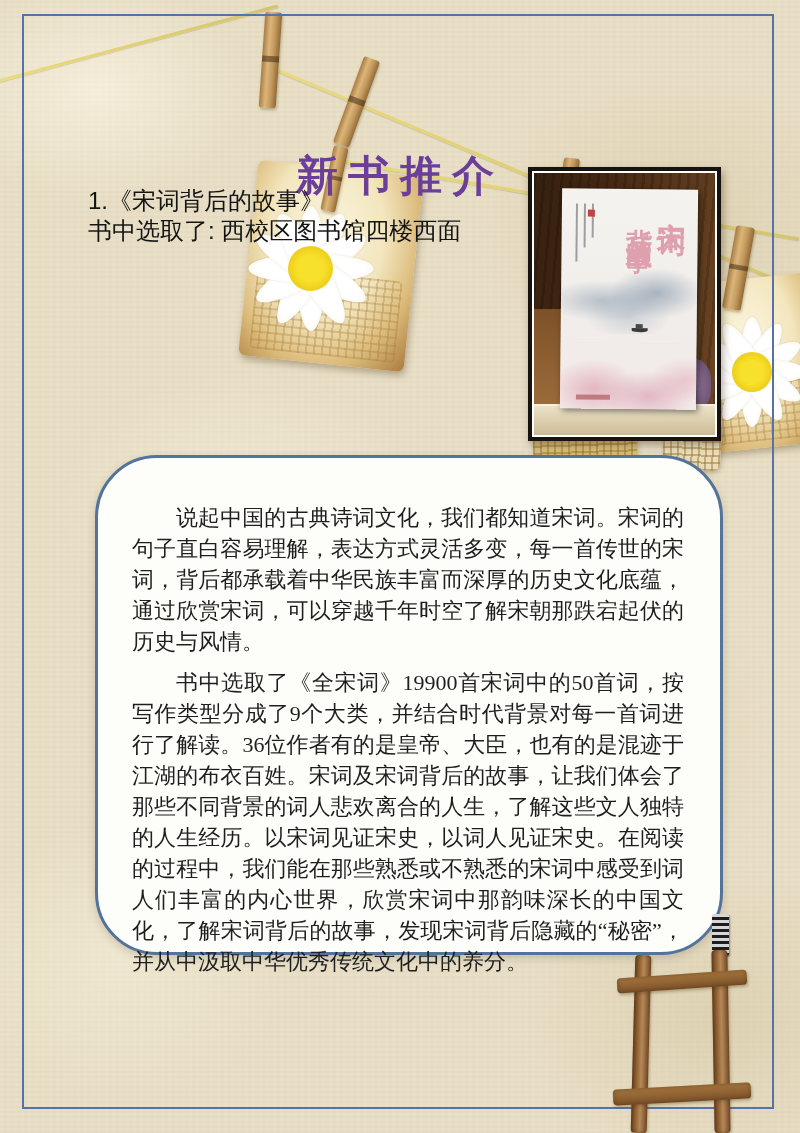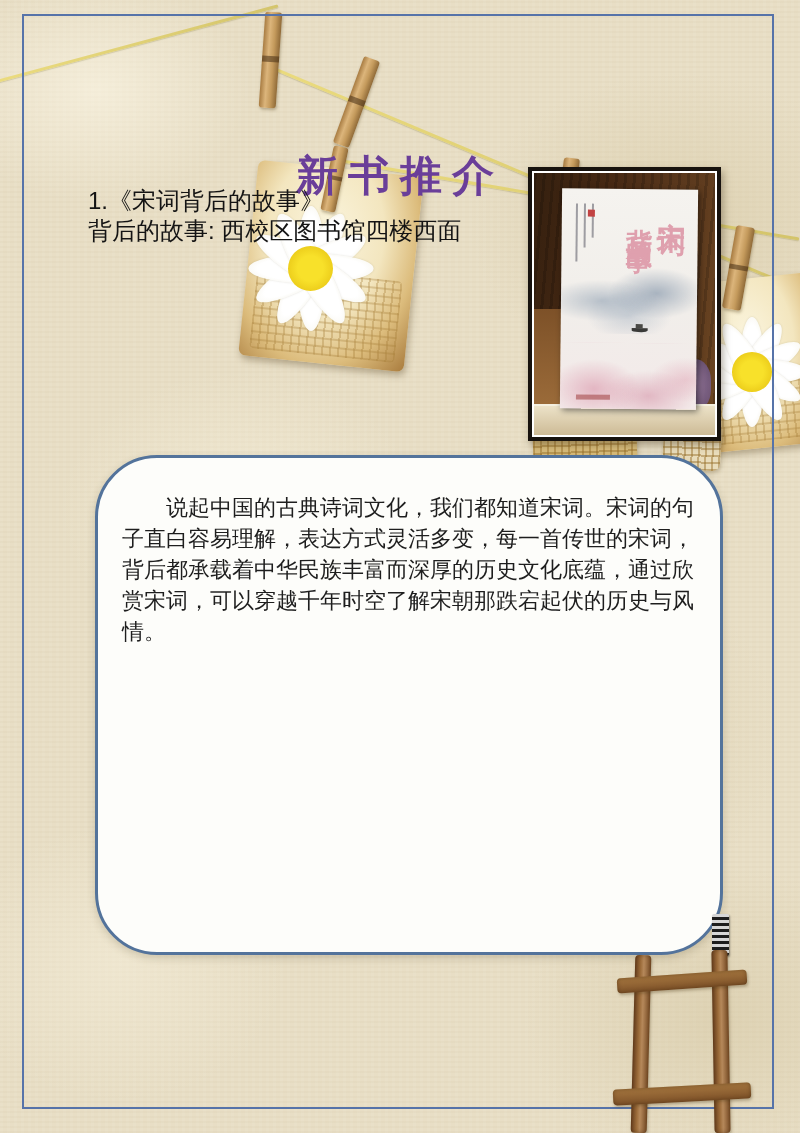--- a/index.html
+++ b/index.html
@@ -105,21 +105,21 @@
   .pubmark{position:absolute;left:12%;bottom:4%;width:34px;height:5px;background:rgba(158,62,62,.55);}
   
   .page-title{position:absolute;left:0;top:100px;width:100%;text-align:center;z-index:10;
     font-family:"Liberation Serif",serif;font-size:42px;letter-spacing:10px;color:#6a3e99;font-weight:700;margin-top:48px;}
   .info{position:absolute;left:88px;top:186px;width:430px;z-index:10;
     font-size:24px;font-weight:400;color:#141414;line-height:30px;}
   
   .descbox{position:absolute;left:95px;top:455px;width:628px;height:500px;z-index:6;
     box-sizing:border-box;background:#fdfdfa;border:3px solid #53739b;border-radius:62px;
     padding:34px 26px 20px 24px;box-shadow:0 3px 8px rgba(70,60,30,.2);}
-  .descbox p{margin:0;text-indent:2em;text-align:justify;
+  .descbox p{margin:10px;text-indent:2em;text-align:justify;
     font-family:"Liberation Serif",serif;font-size:22px;line-height:31px;color:#1e1e1e;}
   
   .ladder{position:absolute;left:605px;top:950px;width:150px;height:183px;z-index:25;}
   .ladder .rail,.ladder .rung{position:absolute;border-radius:4px;
     box-shadow:inset 0 0 4px rgba(60,35,10,.5), 1px 2px 3px rgba(80,60,25,.35);}
   .rail{background:linear-gradient(90deg,#6b4120,#9c6c3a 35%,#b5885a 55%,#7b4f28);}
   .rung{background:linear-gradient(180deg,#a5763f,#7d5128);}
   .railL{left:28px;top:5px;width:16px;height:178px;transform:rotate(1.5deg);}
   .railR{left:108px;top:0;width:16px;height:183px;transform:rotate(-1deg);}
   .rung1{left:12px;top:24px;width:130px;height:15px;transform:rotate(-4deg);}
@@ -203,25 +203,26 @@
         <div class="vtitle vt-left">背后的故事</div>
         <div class="pubmark"></div>
       </div>
     </div>
   </div>
 
   <div class="page-title">新书推介</div>
 
   <div class="info">
     <div>1.《宋词背后的故事》</div>
-    <div>背后的故事: 西校区图书馆四楼西面</div>
+    <div>书中选取了: 西校区图书馆四楼西面</div>
   </div>
 
   <div class="descbox">
     <p>说起中国的古典诗词文化，我们都知道宋词。宋词的句子直白容易理解，表达方式灵活多变，每一首传世的宋词，背后都承载着中华民族丰富而深厚的历史文化底蕴，通过欣赏宋词，可以穿越千年时空了解宋朝那跌宕起伏的历史与风情。</p>
+    <p>书中选取了《全宋词》19900首宋词中的50首词，按写作类型分成了9个大类，并结合时代背景对每一首词进行了解读。36位作者有的是皇帝、大臣，也有的是混迹于江湖的布衣百姓。宋词及宋词背后的故事，让我们体会了那些不同背景的词人悲欢离合的人生，了解这些文人独特的人生经历。以宋词见证宋史，以词人见证宋史。在阅读的过程中，我们能在那些熟悉或不熟悉的宋词中感受到词人们丰富的内心世界，欣赏宋词中那韵味深长的中国文化，了解宋词背后的故事，发现宋词背后隐藏的“秘密”，并从中汲取中华优秀传统文化中的养分。</p>
   </div>
 
   <div class="frame"></div>
 
   <div class="ferrule"></div>
   <div class="ladder">
     <div class="rail railL"></div>
     <div class="rail railR"></div>
     <div class="rung rung1"></div>
     <div class="rung rung2"></div>

